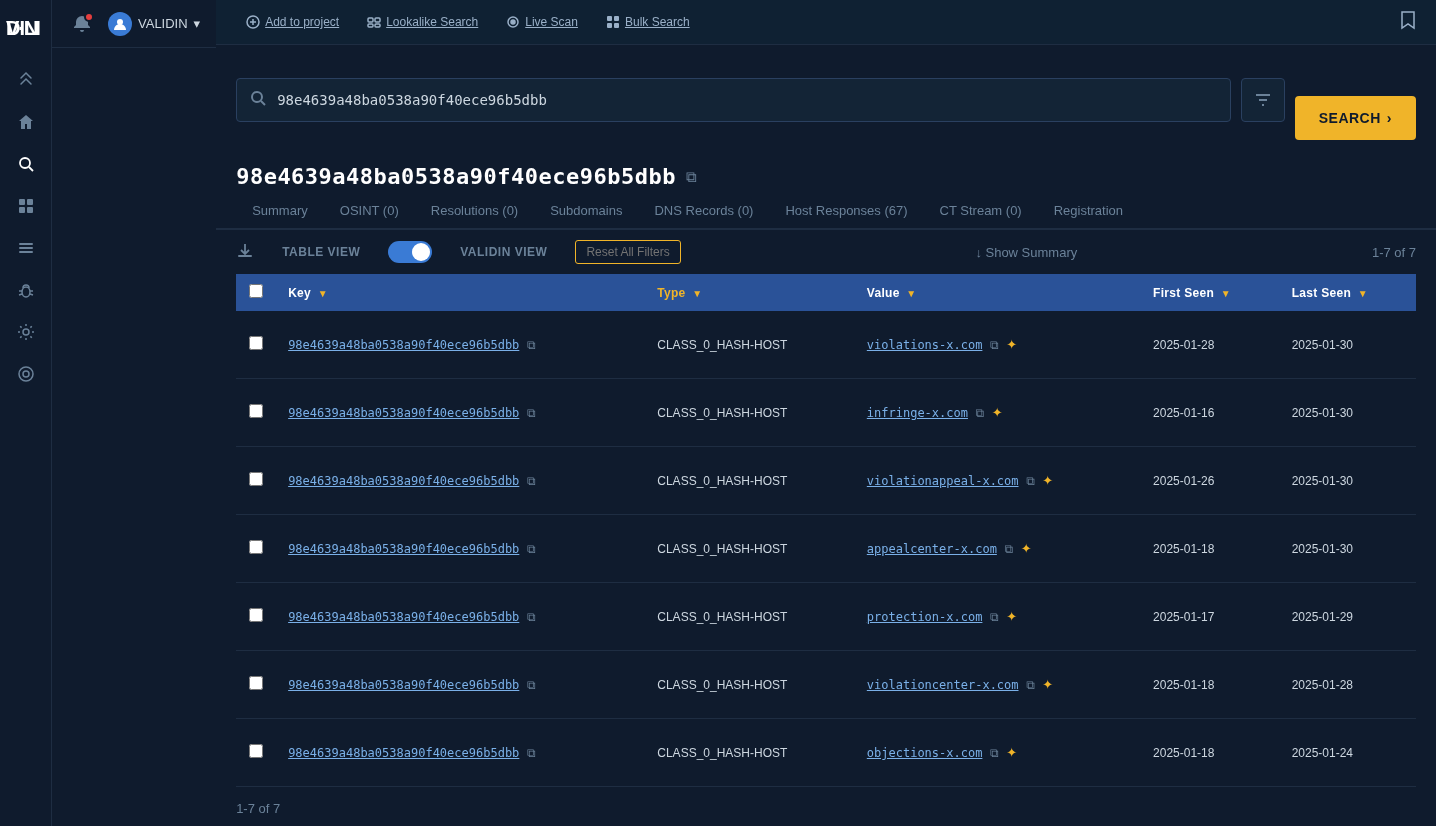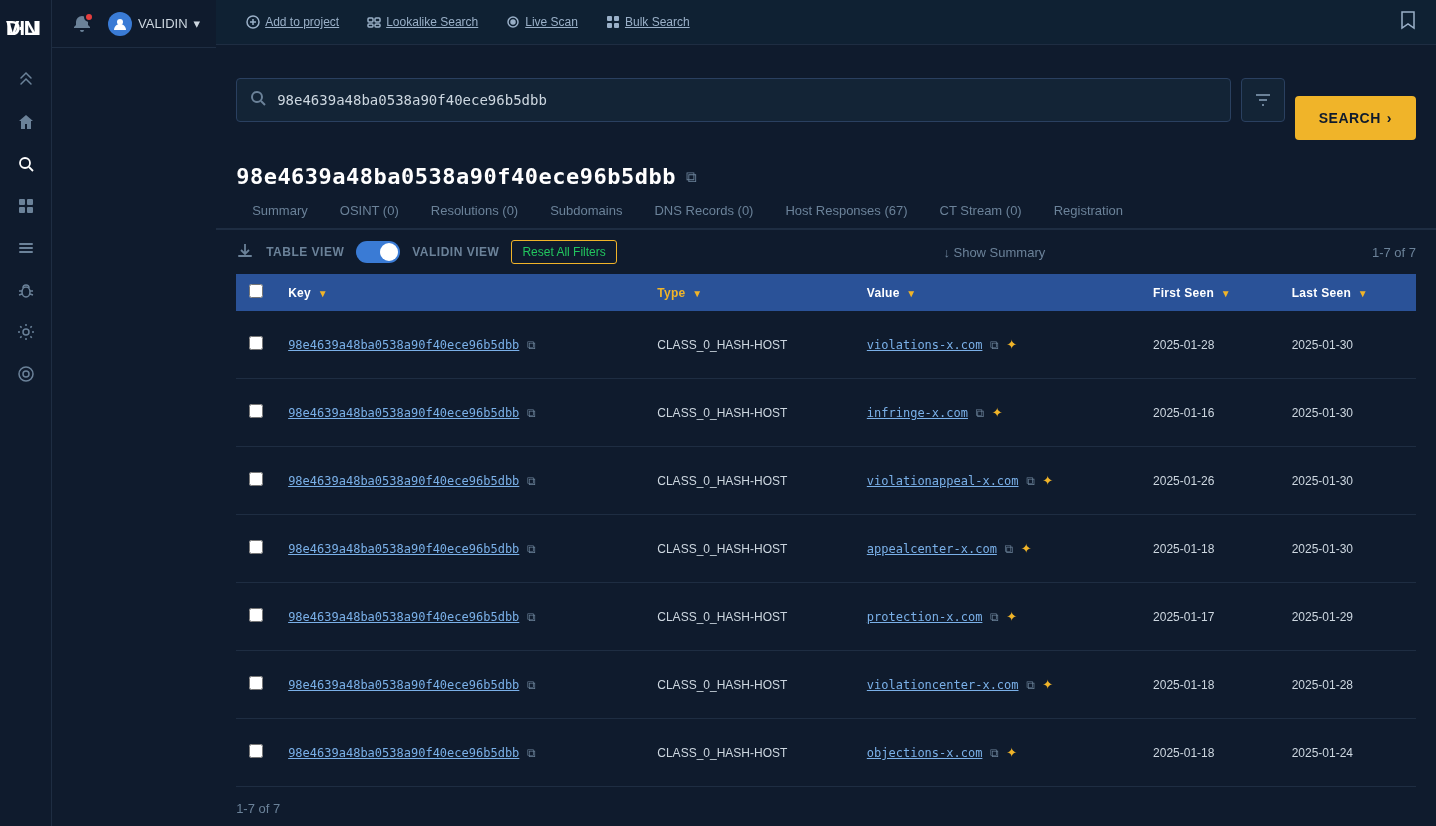--- a/index.html
+++ b/index.html
@@ -254,21 +254,21 @@
       flex: 1;
       overflow: hidden;
       display: flex;
       flex-direction: column;
       padding: 0 20px;
     }
     .table-controls {
       display: flex;
       align-items: center;
       padding: 10px 0;
-      gap: 12px;
+      gap: 28px;
       flex-shrink: 0;
     }
     .download-icon { color: #6b8299; font-size: 16px; cursor: pointer; }
     .view-label { font-size: 12px; color: #6b8299; font-weight: 600; letter-spacing: 0.5px; }
     .toggle-switch {
       width: 44px;
       height: 22px;
       background: #3a7bd5;
       border-radius: 11px;
       position: relative;
@@ -281,21 +281,21 @@
       border-radius: 50%;
       position: absolute;
       top: 2px;
       right: 2px;
     }
     .reset-btn {
       padding: 4px 10px;
       border: 1px solid #f0b429;
       border-radius: 3px;
       background: transparent;
-      color: #22c55e;
+      color: #737373;
       font-size: 12px;
       cursor: pointer;
     }
     .show-summary {
       display: flex;
       align-items: center;
       gap: 4px;
       color: #6b8299;
       font-size: 13px;
       cursor: pointer;

